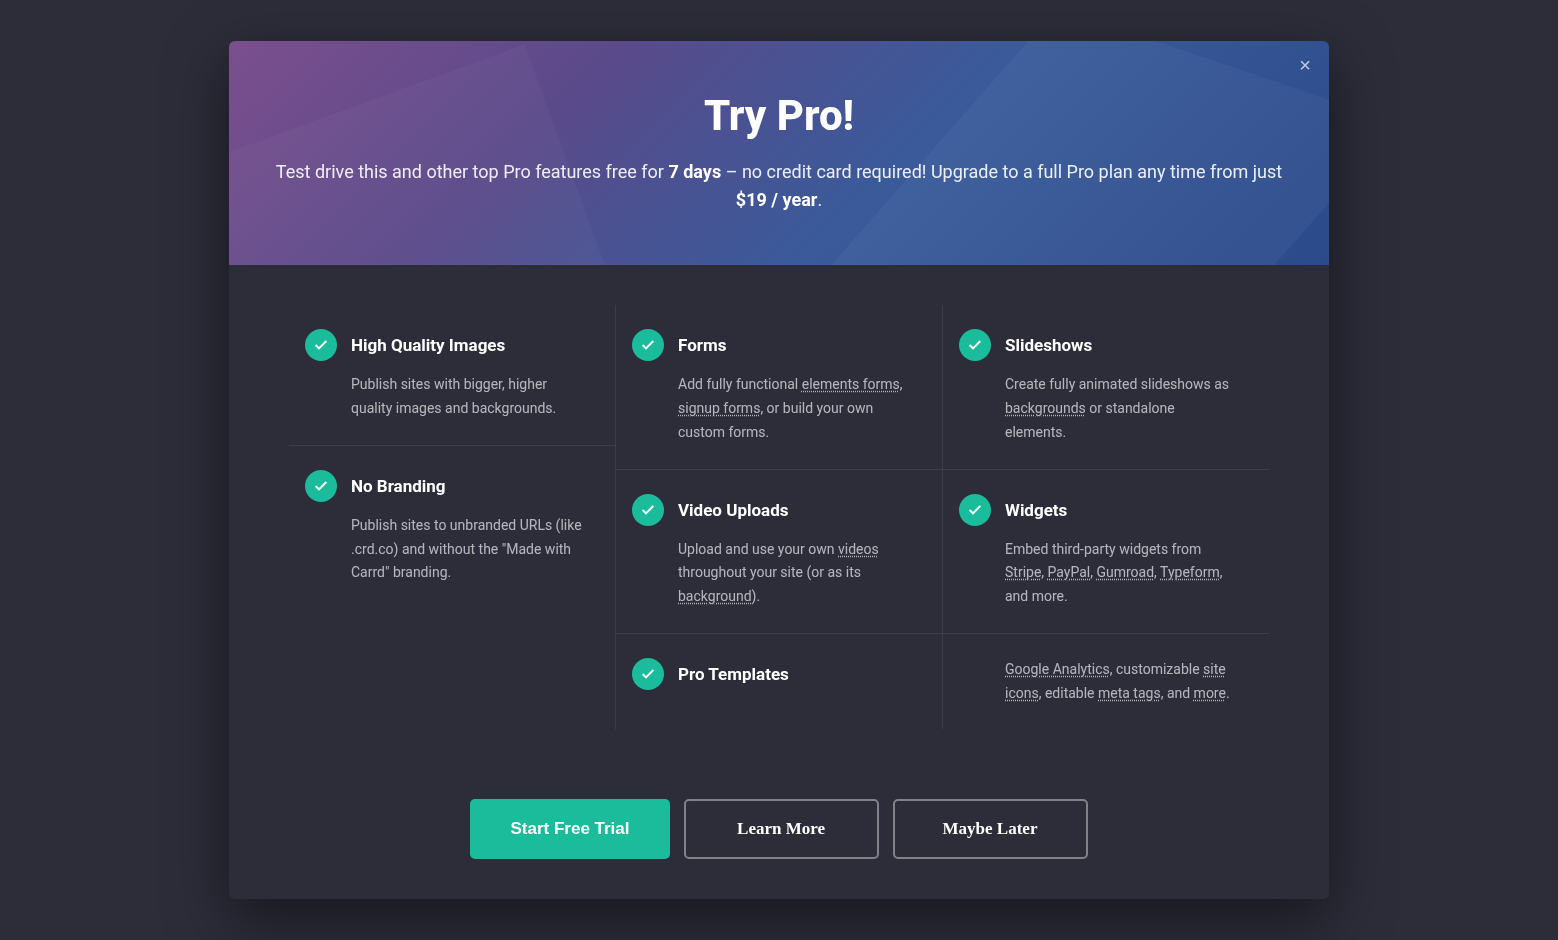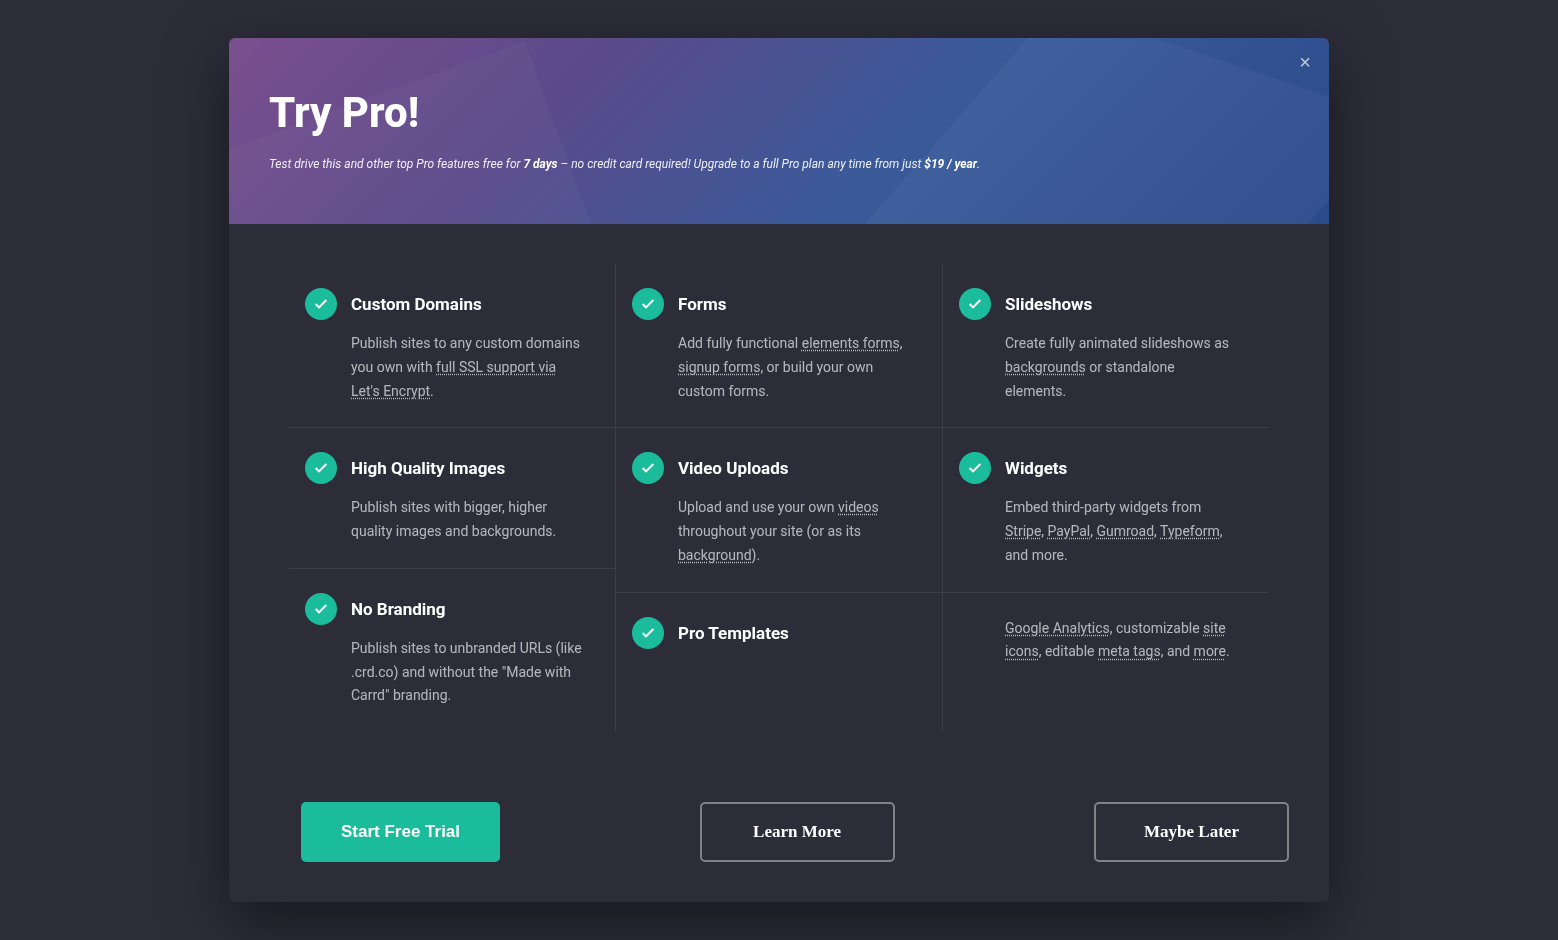--- a/index.html
+++ b/index.html
@@ -29,20 +29,21 @@
       font-size: 20px;
       cursor: pointer;
       background: none;
       border: none;
       z-index: 10;
       line-height: 1;
     }
     .header {
       background: linear-gradient(135deg, #7b4f8e 0%, #5a4a8a 30%, #3a5a9a 60%, #2a4a8a 100%);
       padding: 50px 40px 50px;
+      text-align: center;
       position: relative;
       overflow: hidden;
     }
     .header::before {
       content: '';
       position: absolute;
       top: -20px; left: -60px;
       width: 500px; height: 500px;
       background: rgba(255,255,255,0.03);
       transform: rotate(25deg);
@@ -60,25 +61,24 @@
     .header-title {
       color: #fff;
       font-size: 42px;
       font-weight: 800;
       margin-bottom: 18px;
       position: relative;
       z-index: 1;
     }
     .header-subtitle {
       color: rgba(255,255,255,0.9);
-      font-size: 12px;
+      font-size: 18px;
       position: relative;
       z-index: 1;
       line-height: 1.6;
-      font-style: italic;
     }
     .header-subtitle strong {
       font-weight: 700;
       color: #fff;
     }
     .content {
       padding: 40px 60px 30px;
       background: #2d2d3a;
     }
     .feature-header {
@@ -116,25 +116,24 @@
       padding-left: 46px;
     }
     .feature-desc a, .underline-link {
       color: rgba(255,255,255,0.65);
       text-decoration: underline;
       text-underline-offset: 2px;
       text-decoration-style: dotted;
     }
     .buttons-row {
       display: flex;
-      justify-content: space-between;
+      justify-content: center;
       gap: 14px;
       padding: 30px 40px 40px;
       background: #2d2d3a;
-      margin-left: 32px;
     }
     .btn {
       padding: 18px 40px;
       border-radius: 5px;
       font-size: 17px;
       font-weight: 700;
       cursor: pointer;
       border: none;
       min-width: 195px;
     }
@@ -188,33 +187,20 @@
     <div class="features-wrapper">
 
       <div class="feature-col">
         <div class="feature-block">
           <div class="feature-header">
             <div class="check-icon">
               <svg viewBox="0 0 24 24">
                   <polyline points="20 6 9 17 4 12"></polyline>
                 </svg>
             </div>
-            <span class="feature-title">Custom Domains</span>
-          </div>
-          <p class="feature-desc">
-            Publish sites to any custom domains you own with <span class="underline-link">full SSL support via Let's Encrypt</span>.
-          </p>
-        </div>
-        <div class="feature-block">
-          <div class="feature-header">
-            <div class="check-icon">
-              <svg viewBox="0 0 24 24">
-                  <polyline points="20 6 9 17 4 12"></polyline>
-                </svg>
-            </div>
             <span class="feature-title">High Quality Images</span>
           </div>
           <p class="feature-desc">
             Publish sites with bigger, higher quality images and backgrounds.
           </p>
         </div>
         <div class="feature-block">
           <div class="feature-header">
             <div class="check-icon">
               <svg viewBox="0 0 24 24">

